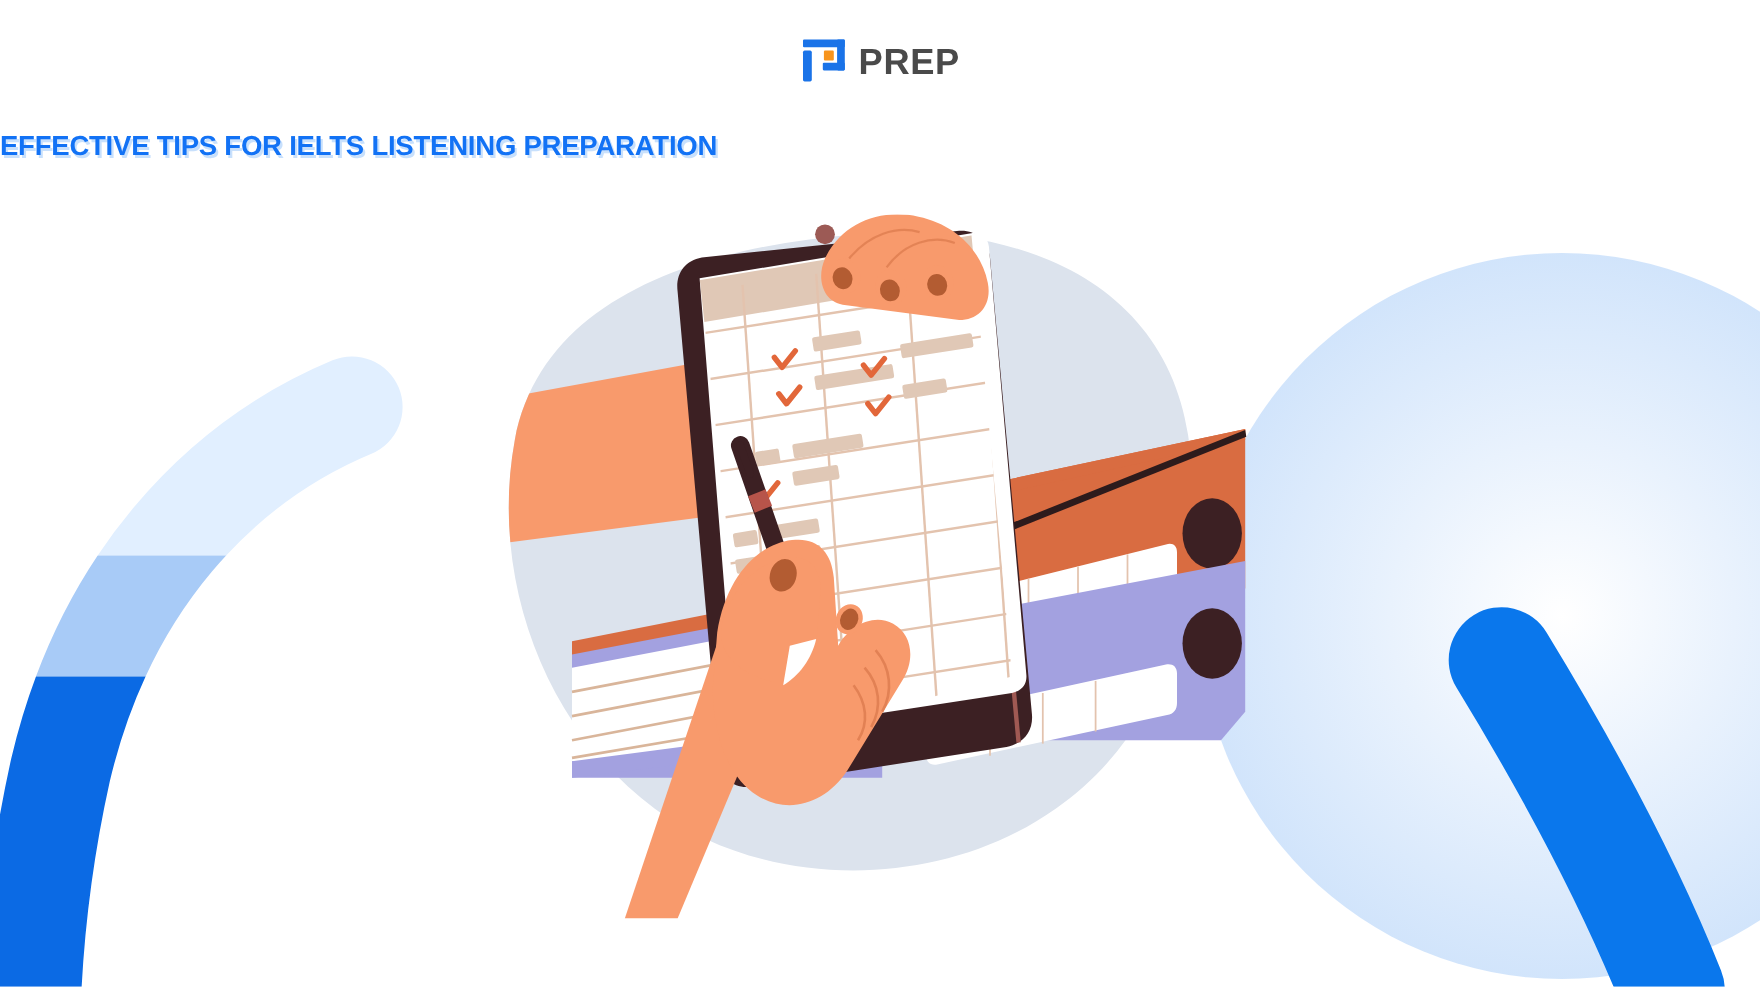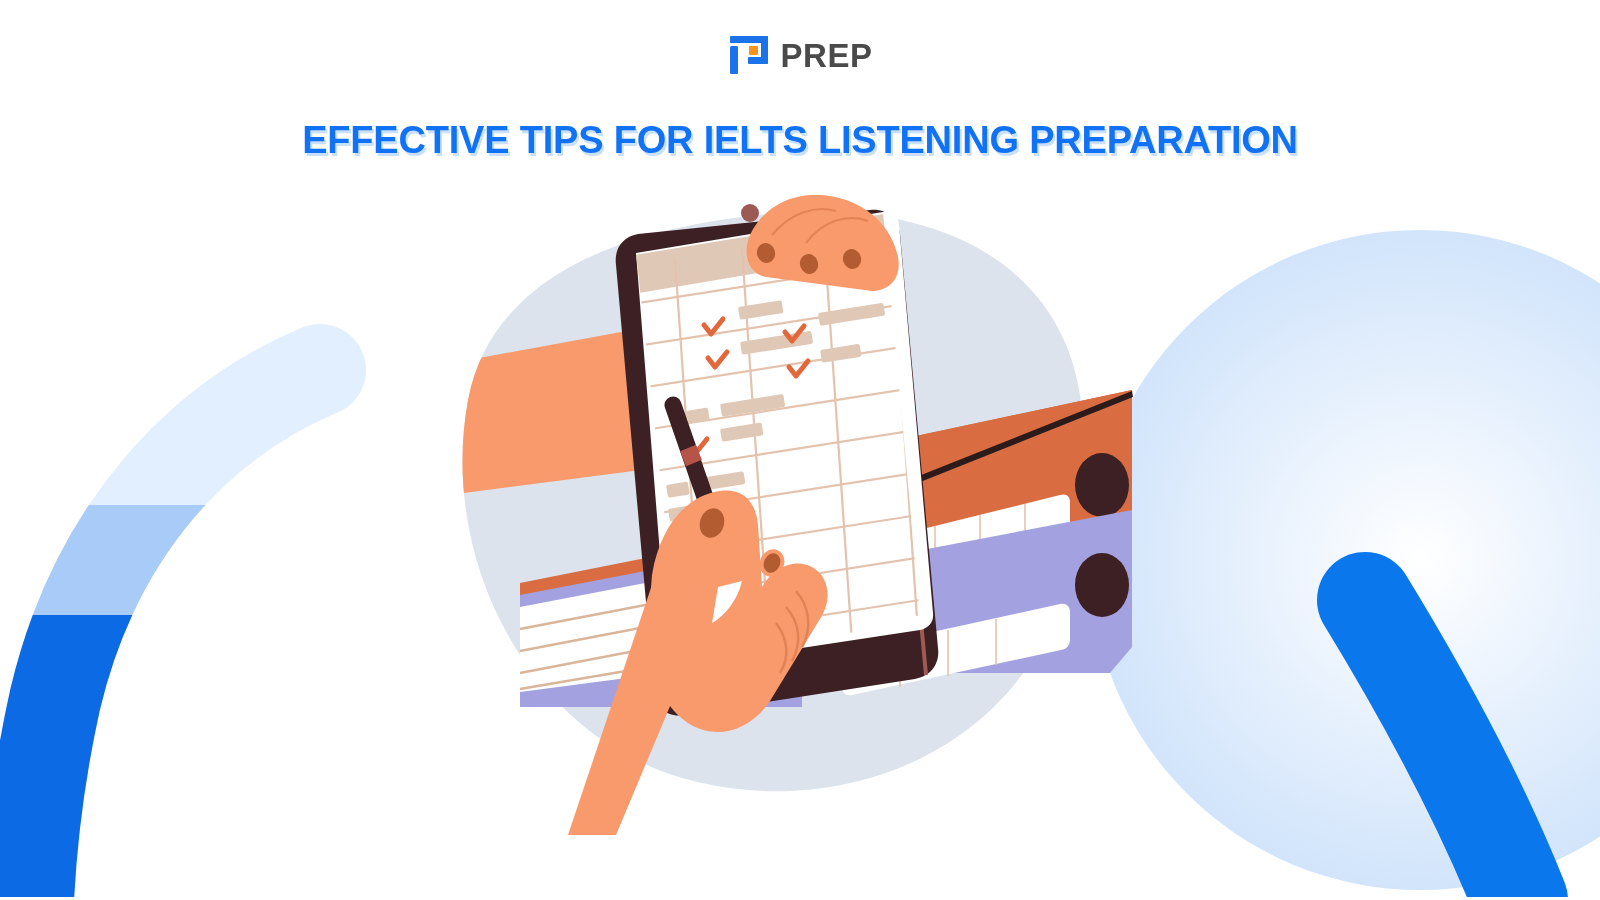--- a/index.html
+++ b/index.html
@@ -51,23 +51,22 @@
     font-family: "Liberation Sans", sans-serif;
     font-size: 33px;
     font-weight: bold;
     letter-spacing: 0.5px;
     color: #4a4a4a;
     line-height: 1;
   }
 
   .page-title {
     margin-top: 43px;
-    text-align: center;
     font-family: "Liberation Sans", sans-serif;
-    font-size: 38px;
+    font-size: 25px;
     font-weight: bold;
     letter-spacing: -0.2px;
     color: #1272f5;
     text-shadow: 2px 3px 0 rgba(190, 218, 252, 0.85);
     white-space: nowrap;
   }
 
   
   .illustration {
     position: absolute;

